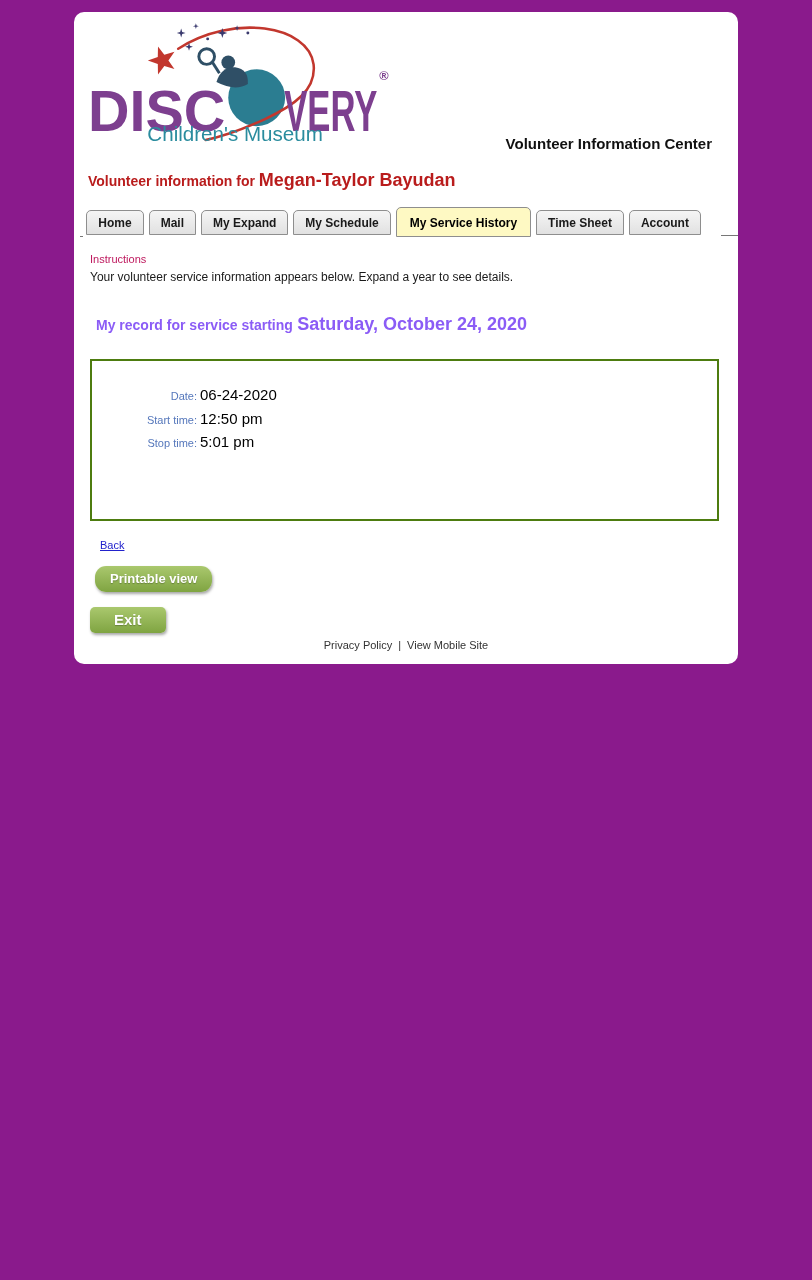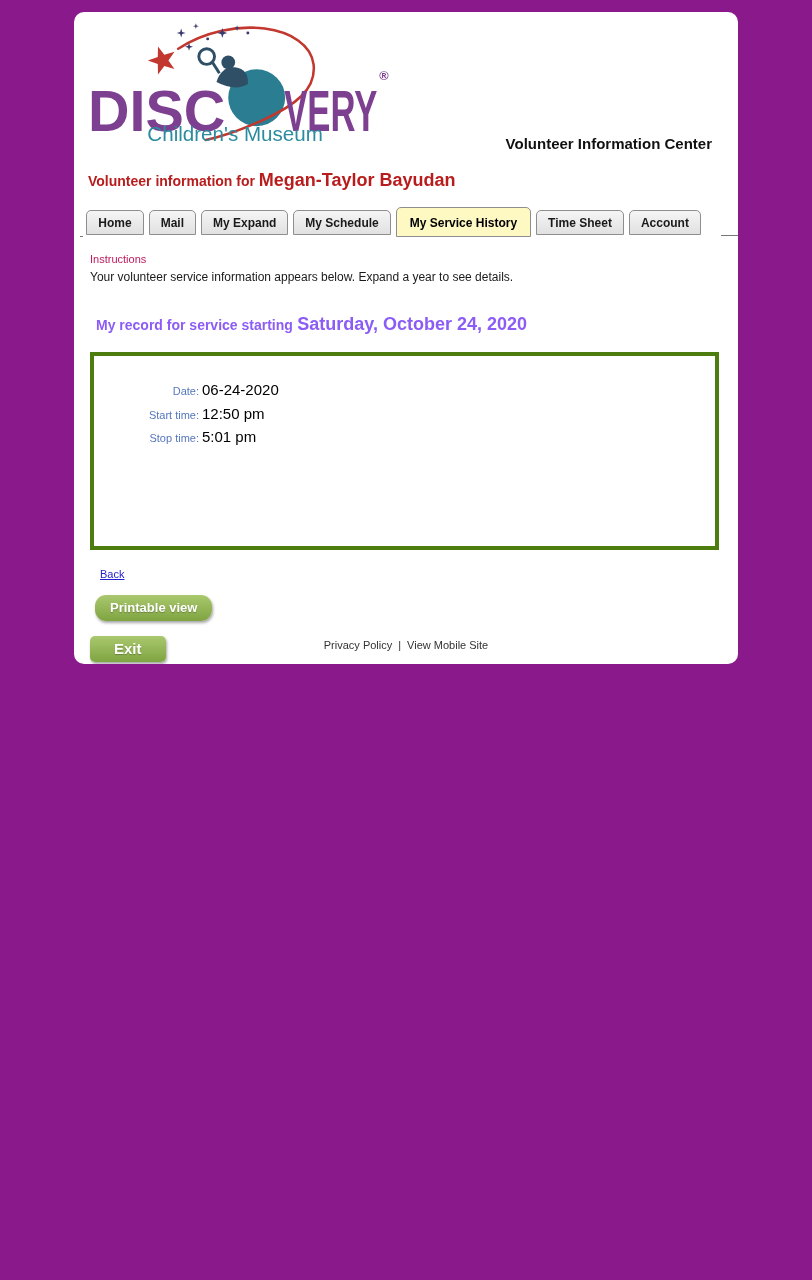--- a/index.html
+++ b/index.html
@@ -47,22 +47,22 @@
   
   .content { padding:0 19px 0 16px; }
   .instructions-heading { font-size:11px; font-weight:normal; margin:16px 0 0 0; color:#be185d; }
   .instructions-body { font-size:12px; color:#1a1a1a; margin:5px 0 0 0; }
 
   .record-title { margin:30px 0 12px 6px; font-weight:bold; color:#8b5cf6; }
   .record-title .prefix { font-size:14px; }
   .record-title .date { font-size:18px; }
 
   .record-box {
-    border:4px solid #4d7c0f; background:#fff;
-    margin-top:17px; height:198px; padding-top:23px;
+    border:2px solid #4d7c0f; background:#fff;
+    margin-top:24px; height:162px; padding-top:23px;
     box-sizing:border-box;
   }
   .field-row { display:flex; align-items:baseline; line-height:22.5px; }
   .field-label {
     width:105px; flex:none; text-align:right;
     color:#5577bb; font-size:11px; padding-right:3px;
   }
   .field-value { font-size:15px; color:#000; }
 
   .back-link {

